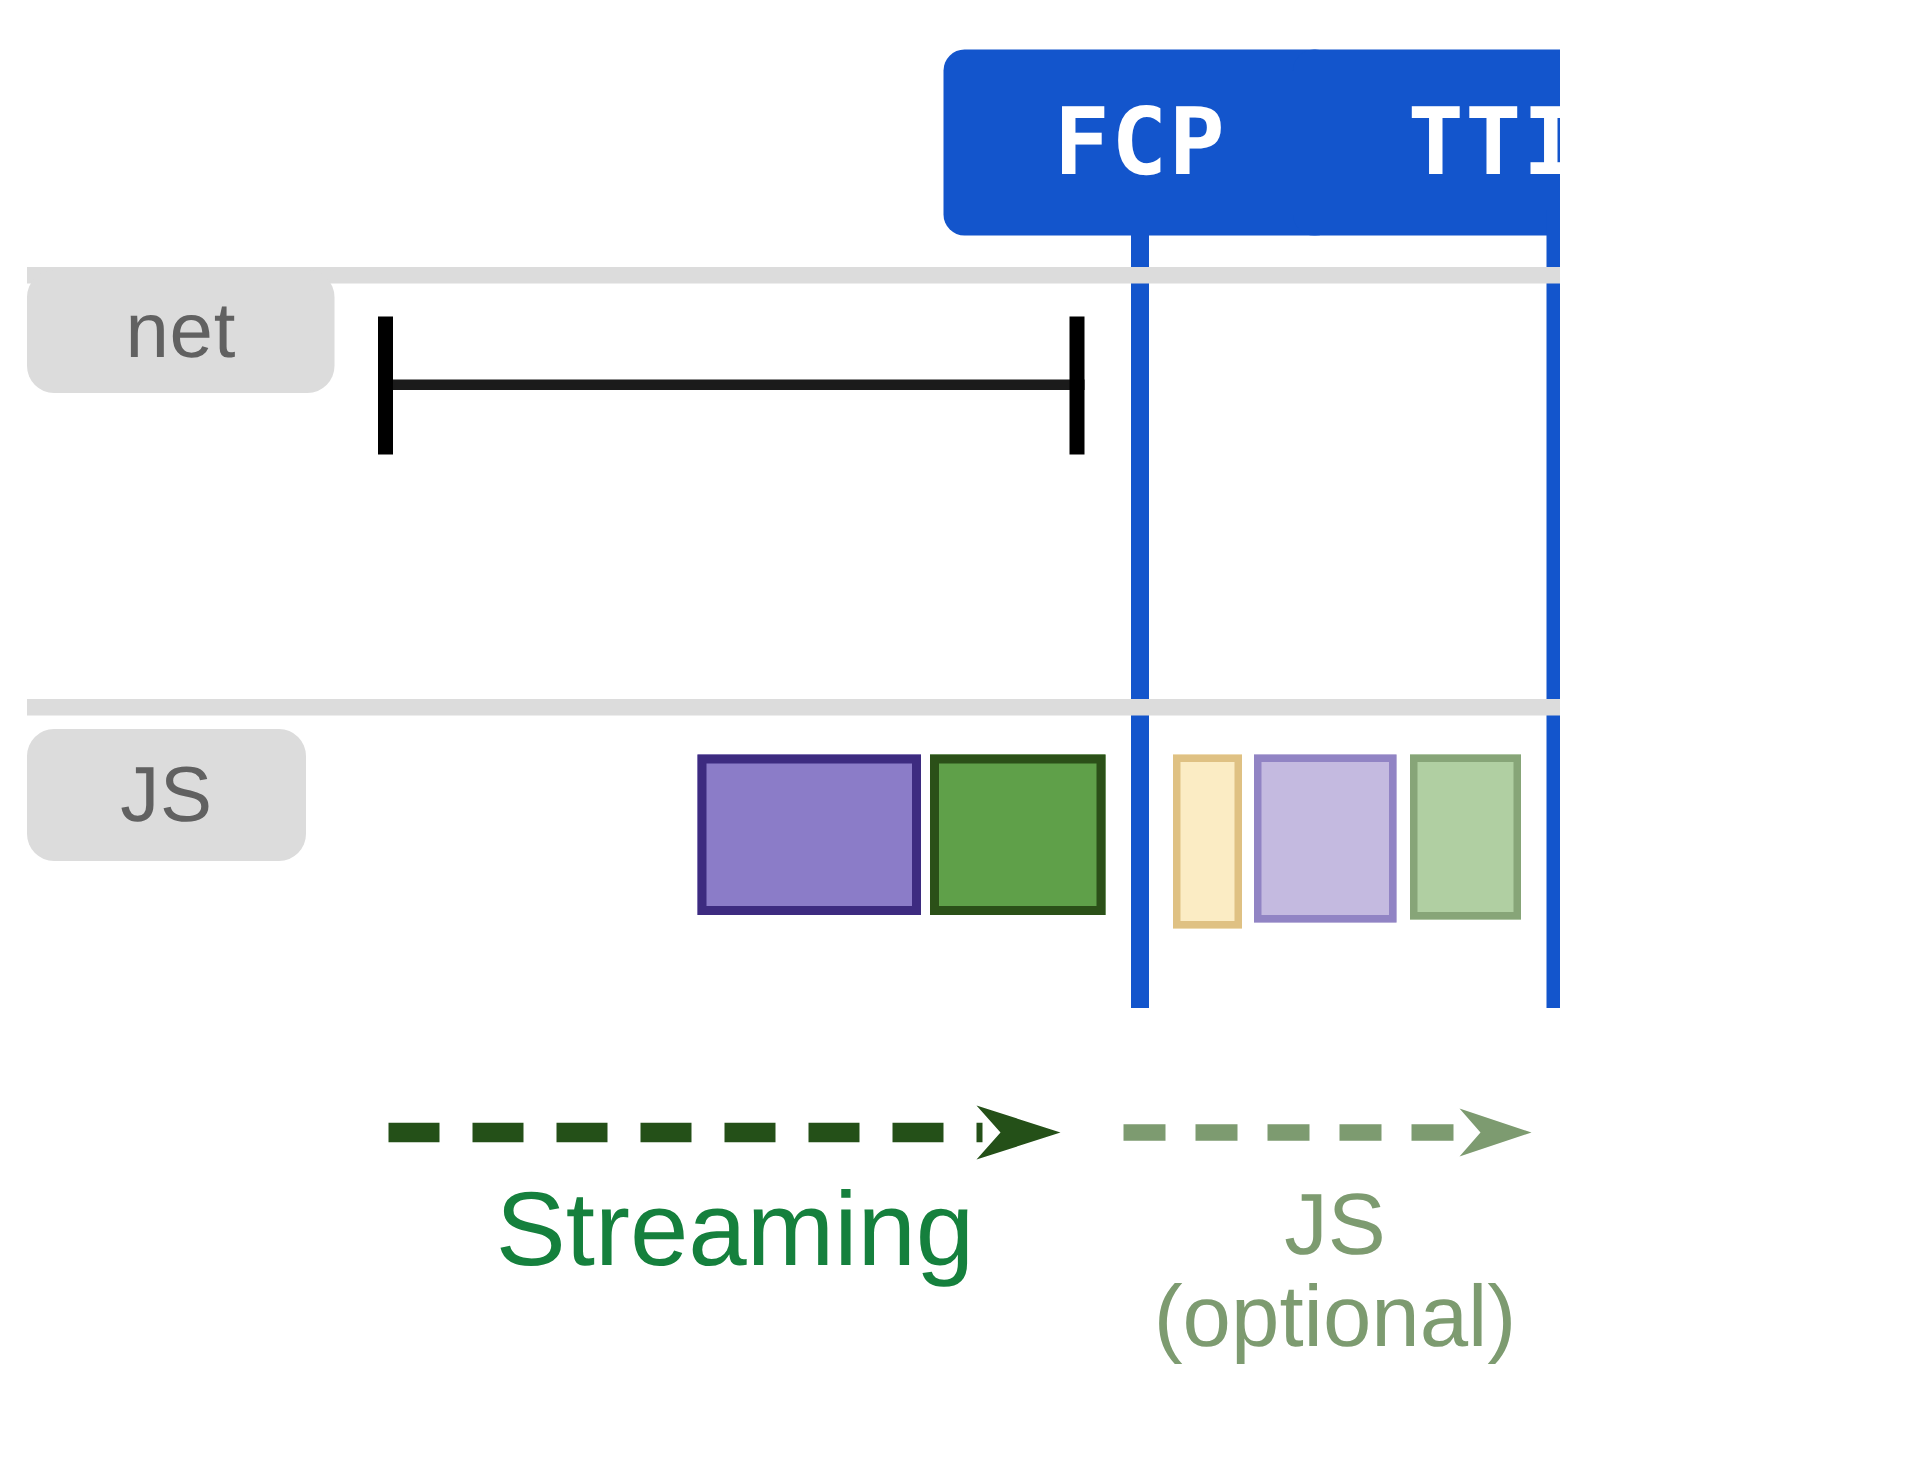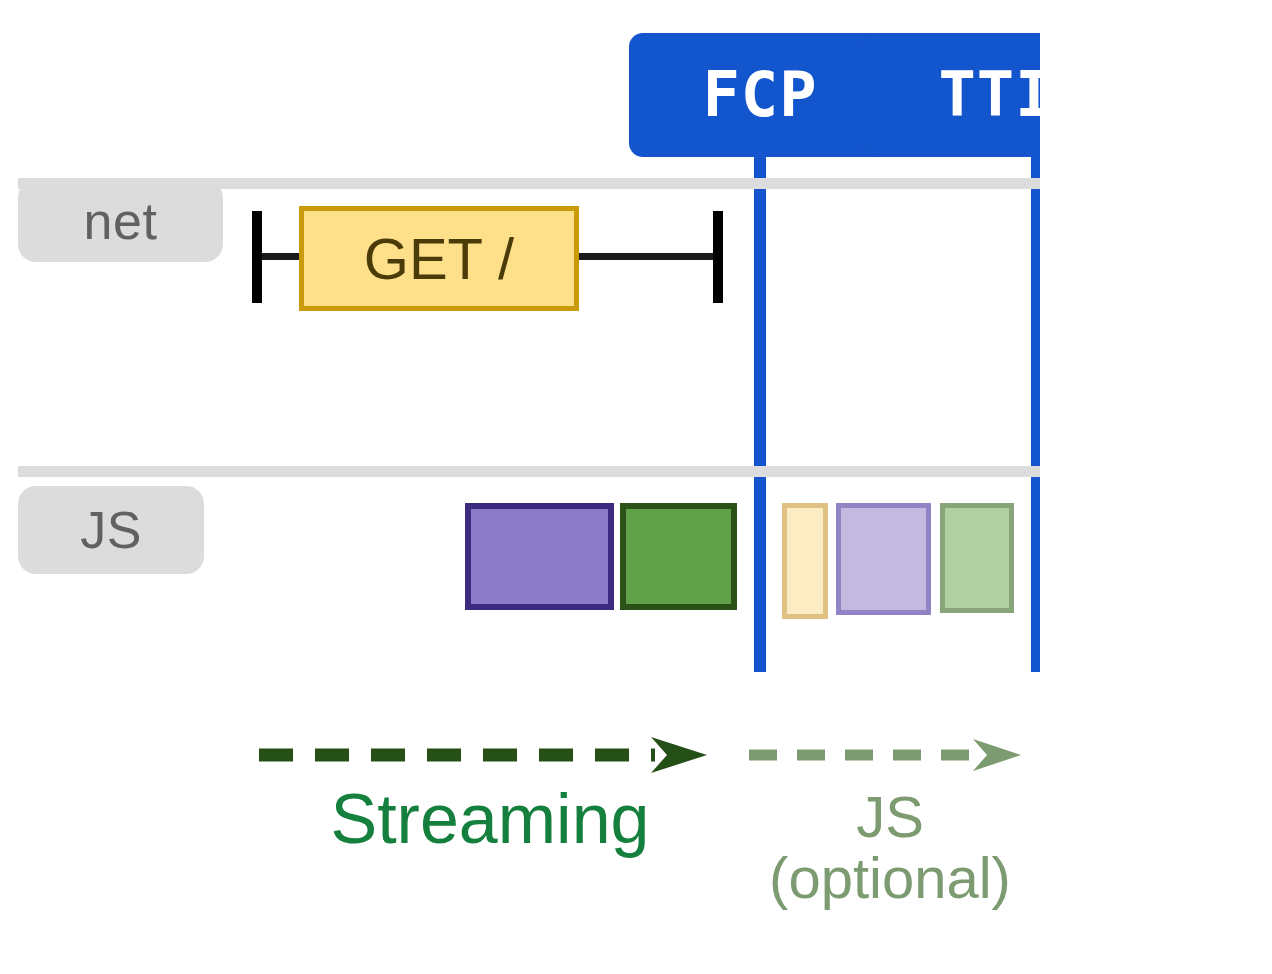--- a/index.html
+++ b/index.html
@@ -125,23 +125,20 @@
   <div class="lane-line" style="left:18px; top:178px; width:1222px;"></div>
 
   <div class="lane-pill" style="left:18px; top:180px; width:205px; height:82px;">
     <span class="lane-pill-label">net</span>
   </div>
 
   <div class="errbar-line" style="left:252px; top:253px; width:471px;"></div>
   <div class="errbar-cap" style="left:252px; top:211px; height:92px;"></div>
   <div class="errbar-cap" style="left:713px; top:211px; height:92px;"></div>
 
-  <div class="req-box" style="left:299px; top:206px; width:280px; height:105px;">
-    <span class="req-label">GET /</span>
-  </div>
 
   <div class="lane-line" style="left:18px; top:466px; width:1222px;"></div>
 
   <div class="lane-pill" style="left:18px; top:486px; width:186px; height:88px;">
     <span class="lane-pill-label">JS</span>
   </div>
 
   <div class="js-block" style="left:465px; top:503px; width:149px; height:107px;
               background:#8b7cc8; border:6px solid #3d2b80;"></div>
   <div class="js-block" style="left:620px; top:503px; width:117px; height:107px;

